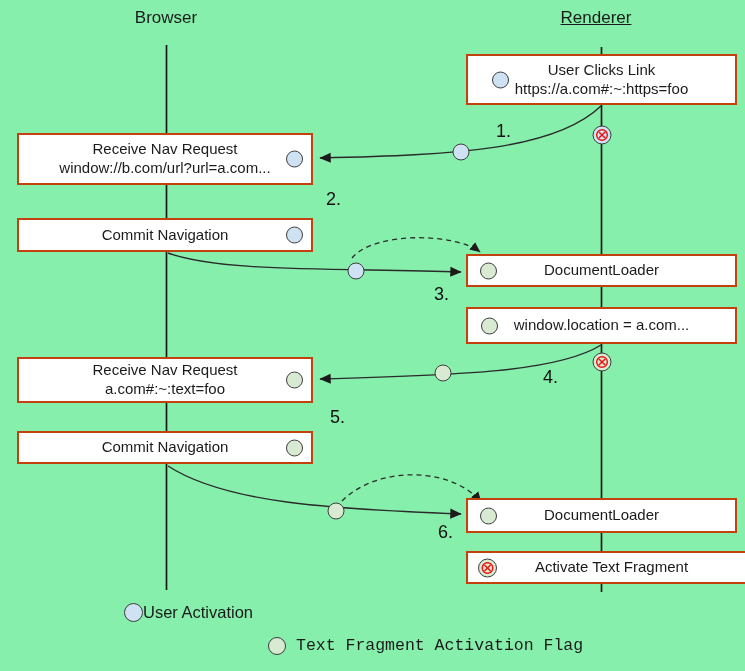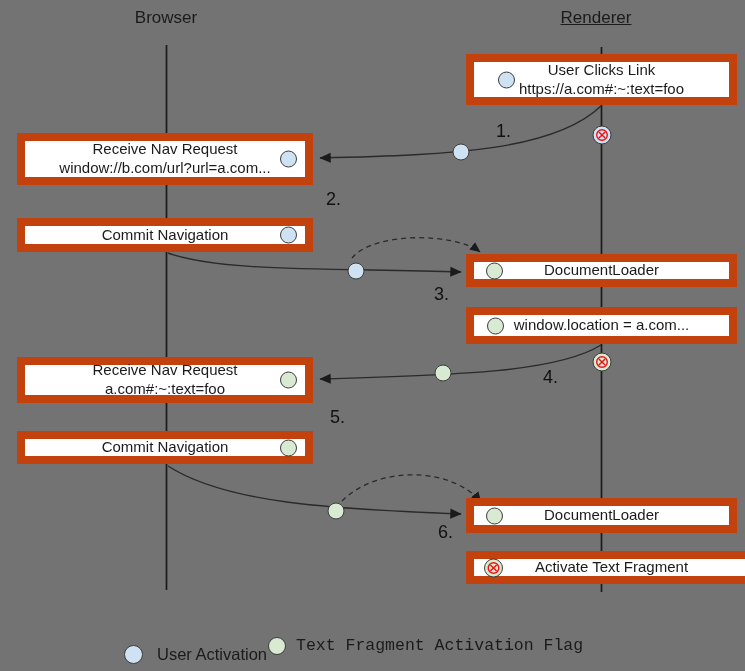--- a/index.html
+++ b/index.html
@@ -1,25 +1,25 @@
 <!DOCTYPE html>
 <html><head>
 <meta charset="utf-8">
 <style>
   html,body{margin:0;padding:0;background:#ffffff;}
   #canvas{
-    position:relative;width:745px;height:671px;background:#737373;overflow:hidden;
+    position:relative;width:745px;height:671px;background:#86efac;overflow:hidden;
     font-family:"Liberation Sans","DejaVu Sans",sans-serif;color:#1b1b1b;
   }
   .lane-title{
     position:absolute;transform:translateX(-50%);font-size:17px;color:#1b1b1b;white-space:nowrap;
   }
   svg.wires{position:absolute;left:0;top:0;}
   .node{
-    position:absolute;background:#ffffff;border:8px solid #c2410c;box-sizing:border-box;
+    position:absolute;background:#ffffff;border:2px solid #c2410c;box-sizing:border-box;
     display:flex;flex-direction:column;align-items:center;justify-content:center;
     font-size:15px;line-height:1.25;text-align:center;z-index:3;
   }
   .node .line{white-space:nowrap;}
   .token{
     position:absolute;width:17px;height:17px;border:1.6px solid #3d3d3d;border-radius:50%;
     box-sizing:border-box;background:#cfe2f3;z-index:4;
   }
   .token.in-box{top:50%;transform:translateY(-50%);}
   .token.free{transform:translate(-50%,-50%);}
@@ -80,21 +80,21 @@
   </div>
 
   <div class="token free" style="left: 461px; top: 152px; background: rgb(207, 226, 243);"></div>
   <div class="token free" style="left: 356px; top: 271px; background: rgb(207, 226, 243);"></div>
   <div class="token free" style="left: 443px; top: 373px; background: rgb(217, 234, 211);"></div>
   <div class="token free" style="left: 336px; top: 511px; background: rgb(217, 234, 211);"></div>
 
   <div class="node" style="left:466px;top:54px;width:271px;height:51px;">
     <span class="token in-box" style="left: 24px; background: rgb(207, 226, 243);"></span>
     <div class="line">User Clicks Link</div>
-    <div class="line">https://a.com#:~:text=foo</div>
+    <div class="line">https://a.com#:~:https=foo</div>
   </div>
 
   <div class="node" style="left:466px;top:254px;width:271px;height:33px;">
     <span class="token in-box" style="left: 12px; background: rgb(217, 234, 211);"></span>
     <div class="line">DocumentLoader</div>
   </div>
 
   <div class="node" style="left:466px;top:307px;width:271px;height:37px;">
     <span class="token in-box" style="left: 13px; background: rgb(217, 234, 211);"></span>
     <div class="line">window.location = a.com...</div>
@@ -138,21 +138,21 @@
     <div class="line">Commit Navigation</div>
   </div>
 
   <div class="step" style="left:496px;top:121px;">1.</div>
   <div class="step" style="left:326px;top:189px;">2.</div>
   <div class="step" style="left:434px;top:284px;">3.</div>
   <div class="step" style="left:543px;top:367px;">4.</div>
   <div class="step" style="left:330px;top:407px;">5.</div>
   <div class="step" style="left:438px;top:522px;">6.</div>
 
-  <div class="legend-item" style="left:124px;top:645px;gap:14px;">
+  <div class="legend-item" style="left:124px;top:603px;gap:0;">
     <span class="legend-circle" style="background: rgb(207, 226, 243);"></span>
     <span>User Activation</span>
   </div>
   <div class="legend-item" style="left:268px;top:636px;gap:10px;font-family:Liberation Mono, monospace;">
     <span class="legend-circle" style="width: 18px; height: 18px; background: rgb(217, 234, 211);"></span>
     <span>Text Fragment Activation Flag</span>
   </div>
 
 </div>
 

